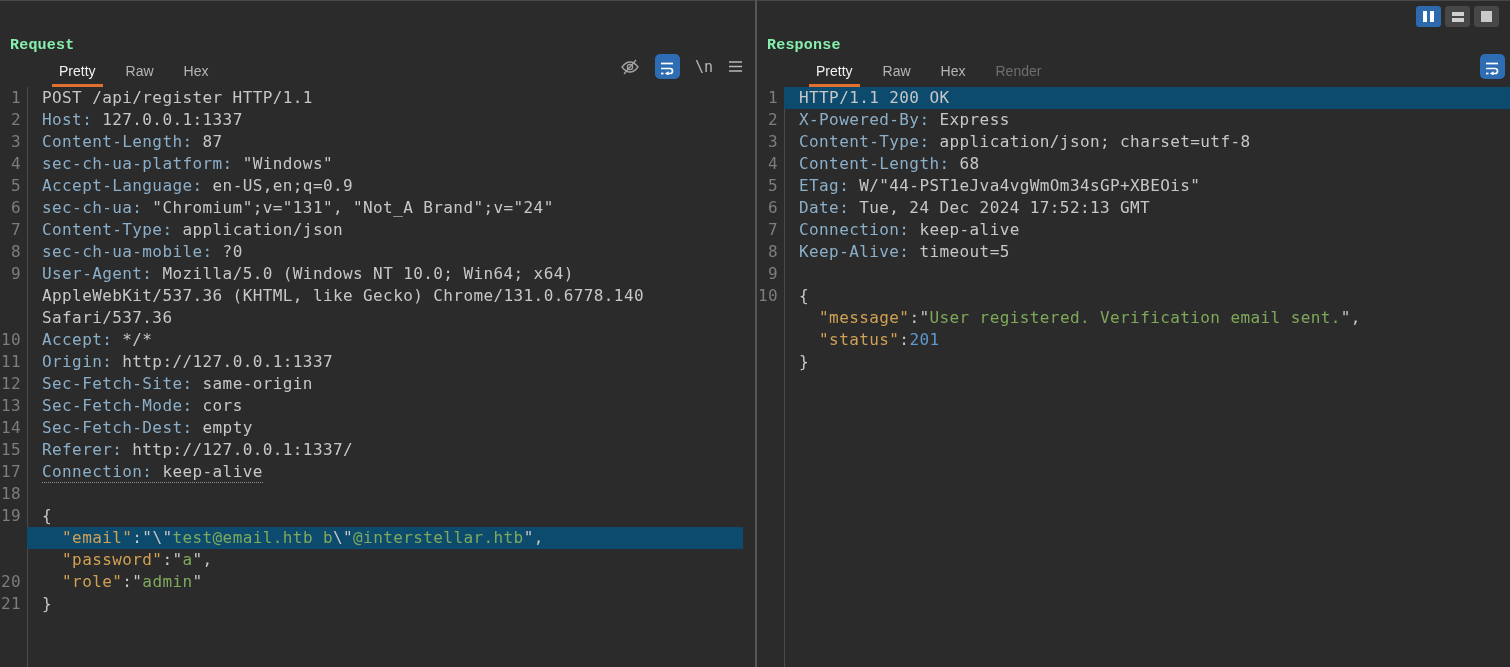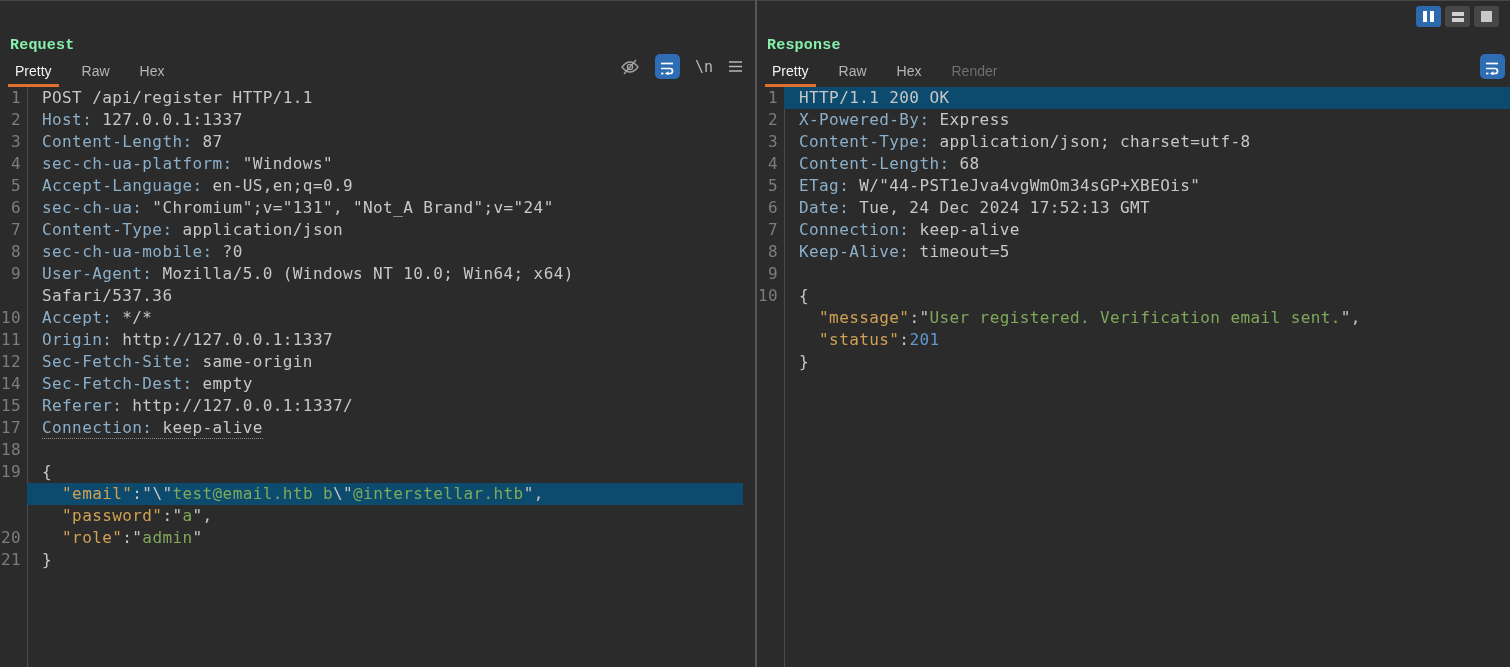--- a/index.html
+++ b/index.html
@@ -8,21 +8,21 @@
 
   .panel{position:absolute;top:1px;bottom:0;}
   #panel-request{left:0;width:755px;}
   #panel-response{left:757px;width:823px;}
   .splitter{position:absolute;top:0;bottom:0;left:755px;width:2px;background:#565656;cursor:col-resize;}
 
   .panel-header{position:relative;height:86px;}
   .panel-title{position:absolute;left:10px;top:36px;font-size:15px;font-weight:bold;color:#86efac;letter-spacing:.2px;font-family:Liberation Mono, monospace;}
   .tabs-row{position:absolute;left:8px;bottom:0;display:flex;}
   .tab{font-size:14px;color:#b5b5b5;padding:0 7px 8px 7px;margin-right:16px;cursor:pointer;}
-  .tab.active{color:#f2f2f2;border-bottom:3px solid #e0702f;padding-bottom:5px;}
+  .tab.active{color:#f2f2f2;border-bottom:3px solid #e0702f;padding-bottom:5px;margin-left:44px;}
   .tab.disabled{color:#6f6f6f;cursor:default;}
 
   .toolbar{position:absolute;right:12px;bottom:8px;display:flex;align-items:center;gap:15px;}
   .icon-btn{display:flex;align-items:center;justify-content:center;cursor:pointer;}
   .icon-btn.blue{width:25px;height:25px;border-radius:5px;background:#2e6db4;}
   .nl-label{font-family:"DejaVu Sans Mono",monospace;font-size:15px;color:#b8b8b8;}
 
   .layout-controls{position:absolute;top:6px;right:11px;display:flex;gap:4px;}
   .layout-btn{width:25px;height:21px;border-radius:3px;background:#474747;display:flex;align-items:center;justify-content:center;gap:3px;cursor:pointer;}
   .layout-btn.active{background:#2d6aad;}
@@ -85,24 +85,26 @@
   <div class="code" id="request-code">
       <div class="line"><span class="num">1</span><span class="content"><span class="c-p">POST /api/register HTTP/1.1</span></span></div>
       <div class="line"><span class="num">2</span><span class="content"><span class="c-h">Host:</span><span class="c-p"> 127.0.0.1:1337</span></span></div>
       <div class="line"><span class="num">3</span><span class="content"><span class="c-h">Content-Length:</span><span class="c-p"> 87</span></span></div>
       <div class="line"><span class="num">4</span><span class="content"><span class="c-h">sec-ch-ua-platform:</span><span class="c-p"> "Windows"</span></span></div>
       <div class="line"><span class="num">5</span><span class="content"><span class="c-h">Accept-Language:</span><span class="c-p"> en-US,en;q=0.9</span></span></div>
       <div class="line"><span class="num">6</span><span class="content"><span class="c-h">sec-ch-ua:</span><span class="c-p"> "Chromium";v="131", "Not_A Brand";v="24"</span></span></div>
       <div class="line"><span class="num">7</span><span class="content"><span class="c-h">Content-Type:</span><span class="c-p"> application/json</span></span></div>
       <div class="line"><span class="num">8</span><span class="content"><span class="c-h">sec-ch-ua-mobile:</span><span class="c-p"> ?0</span></span></div>
       <div class="line"><span class="num">9</span><span class="content"><span class="c-h">User-Agent:</span><span class="c-p"> Mozilla/5.0 (Windows NT 10.0; Win64; x64)</span></span></div>
+      <div class="line"><span class="num"></span><span class="content"><span class="c-p">AppleWebKit/537.36 (KHTML, like Gecko) Chrome/131.0.6778.140</span></span></div>
       <div class="line"><span class="num"></span><span class="content"><span class="c-p">Safari/537.36</span></span></div>
       <div class="line"><span class="num">10</span><span class="content"><span class="c-h">Accept:</span><span class="c-p"> */*</span></span></div>
       <div class="line"><span class="num">11</span><span class="content"><span class="c-h">Origin:</span><span class="c-p"> http://127.0.0.1:1337</span></span></div>
       <div class="line"><span class="num">12</span><span class="content"><span class="c-h">Sec-Fetch-Site:</span><span class="c-p"> same-origin</span></span></div>
+      <div class="line"><span class="num">13</span><span class="content"><span class="c-h">Sec-Fetch-Mode:</span><span class="c-p"> cors</span></span></div>
       <div class="line"><span class="num">14</span><span class="content"><span class="c-h">Sec-Fetch-Dest:</span><span class="c-p"> empty</span></span></div>
       <div class="line"><span class="num">15</span><span class="content"><span class="c-h">Referer:</span><span class="c-p"> http://127.0.0.1:1337/</span></span></div>
       <div class="line"><span class="num">17</span><span class="content"><span class="uw"><span class="c-h">Connection:</span><span class="c-p"> keep-alive</span></span></span></div>
       <div class="line"><span class="num">18</span><span class="content"></span></div>
       <div class="line"><span class="num">19</span><span class="content"><span class="c-p">{</span></span></div>
       <div class="line hl"><span class="num"></span><span class="content"><span class="c-p">  </span><span class="c-k">"email"</span><span class="c-p">:"\"</span><span class="c-s">test@email.htb b</span><span class="c-p">\"</span><span class="c-s">@interstellar.htb</span><span class="c-p">",</span></span></div>
       <div class="line"><span class="num"></span><span class="content"><span class="c-p">  </span><span class="c-k">"password"</span><span class="c-p">:"</span><span class="c-s">a</span><span class="c-p">",</span></span></div>
       <div class="line"><span class="num">20</span><span class="content"><span class="c-p">  </span><span class="c-k">"role"</span><span class="c-p">:"</span><span class="c-s">admin</span><span class="c-p">"</span></span></div>
       <div class="line"><span class="num">21</span><span class="content"><span class="c-p">}</span></span></div>
     </div>

